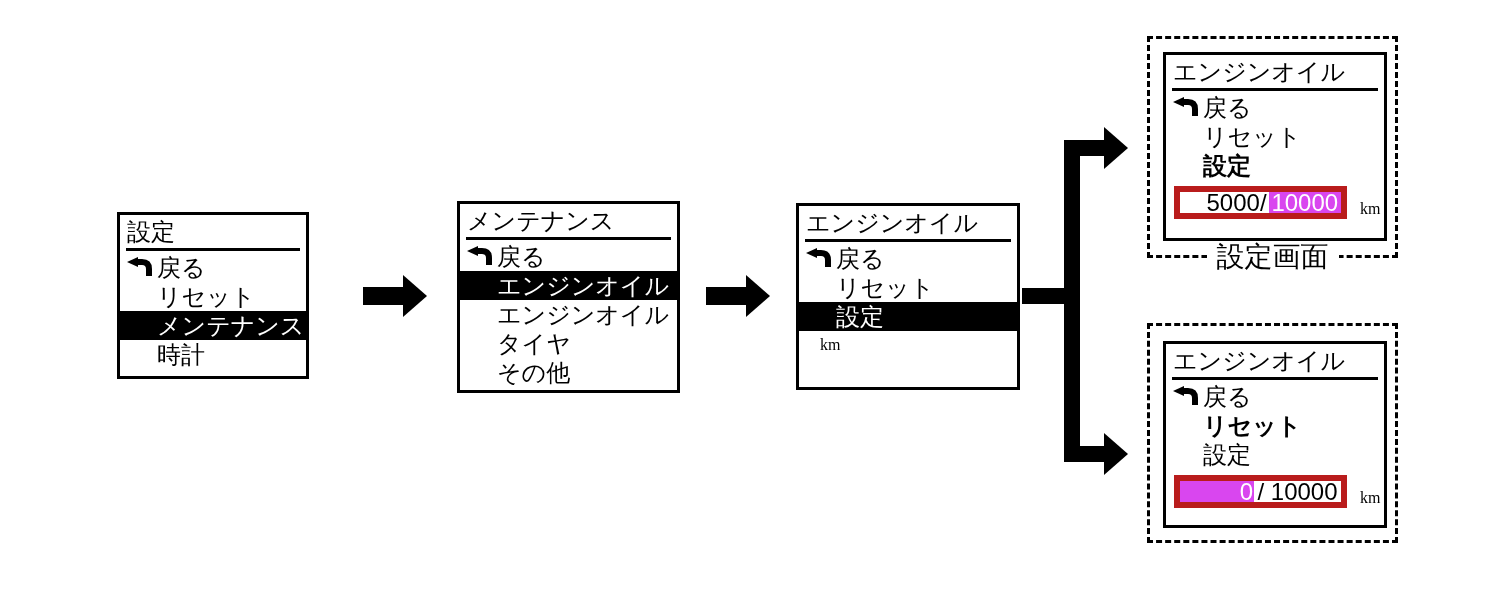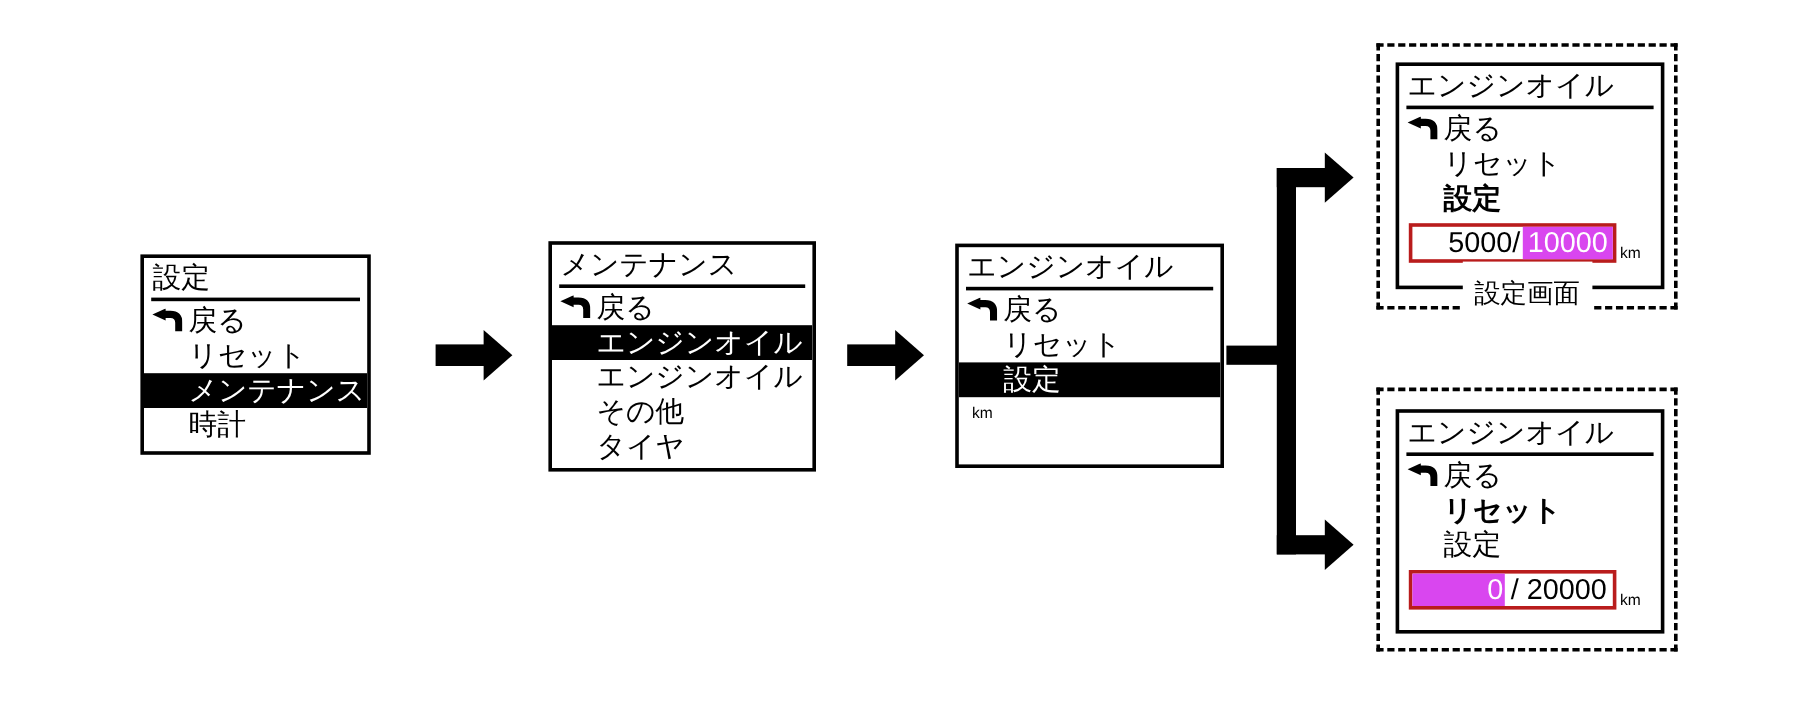--- a/index.html
+++ b/index.html
@@ -17,32 +17,32 @@
   .scr-rule{height:3px;background:#000;margin:2px 6px 0;}
   .menu{margin-top:2px;}
   .row{height:29px;line-height:29px;display:flex;align-items:center;
        padding-left:37px;white-space:nowrap;box-sizing:border-box;}
   .row.has-icon{padding-left:6px;}
   .row .icon{width:31px;display:flex;align-items:center;flex:0 0 31px;}
   .row.sel{background:#000;color:#fff;}
   .row.bold{font-weight:bold;}
   
   .valrow{display:flex;align-items:flex-end;margin:6px 0 0 8px;}
-  .valbox{display:flex;width:173px;height:33px;border:3px solid #b91c1c;
+  .valbox{display:flex;width:173px;height:33px;border:6px solid #b91c1c;
           box-sizing:border-box;flex:0 0 auto;}
   .seg{display:flex;align-items:center;height:100%;box-sizing:border-box;
        white-space:nowrap;overflow:hidden;}
   .seg.center{justify-content:center;width:100%;}
   .seg.inv{background:#d946ef;color:#fff;}
-  .unit{font-size:13px;line-height:1;margin-left:3px;padding-bottom:2px;}
+  .unit{font-size:16px;line-height:1;margin-left:13px;padding-bottom:2px;font-family:Liberation Serif, serif;}
   
   .dashed{position:absolute;border:3px dashed #000;box-sizing:border-box;background:#fff;}
   .callout{
     position:absolute;left:50%;bottom:-17px;transform:translateX(-50%);
-    background:#fff;padding:12px 10px;font-size:22px;line-height:30px;white-space:nowrap;
+    background:#fff;padding:0 10px;font-size:28px;line-height:30px;white-space:nowrap;
   }
   
   .bar{position:absolute;background:#000;}
   .head-right{
     position:absolute;width:0;height:0;
     border-top:21px solid transparent;border-bottom:21px solid transparent;
     border-left:24px solid #000;
   }
 </style>
 </head>
@@ -93,24 +93,24 @@
         </span>
         <span>戻る</span>
       </div>
       <div class="row sel">
         <span>エンジンオイル</span>
       </div>
       <div class="row">
         <span>エンジンオイル</span>
       </div>
       <div class="row">
+        <span>タイヤ</span>
+      </div>
+      <div class="row">
         <span>その他</span>
-      </div>
-      <div class="row">
-        <span>タイヤ</span>
       </div>
     </div>
   </div>
 
   <div>
     <div class="bar" style="left:706px;top:287px;width:42px;height:18px"></div>
     <div class="head-right" style="left:746px;top:275px"></div>
   </div>
 
   <div class="screen" style="left:796px;top:203px;width:224px;height:187px">
@@ -196,20 +196,20 @@
         <div class="row bold">
           <span>リセット</span>
         </div>
         <div class="row">
           <span>設定</span>
         </div>
       </div>
       <div class="valrow">
         <div class="valbox">
           <div class="seg inv" style="width:46%;justify-content:flex-end;padding-right:1px">0</div>
-          <div class="seg" style="width:54%;justify-content:center">/ 20000</div>
+          <div class="seg" style="width:54%;justify-content:center">/ 10000</div>
         </div>
         <span class="unit">km</span>
       </div>
     </div>
   </div>
 
 </div>
 
 </body></html>

